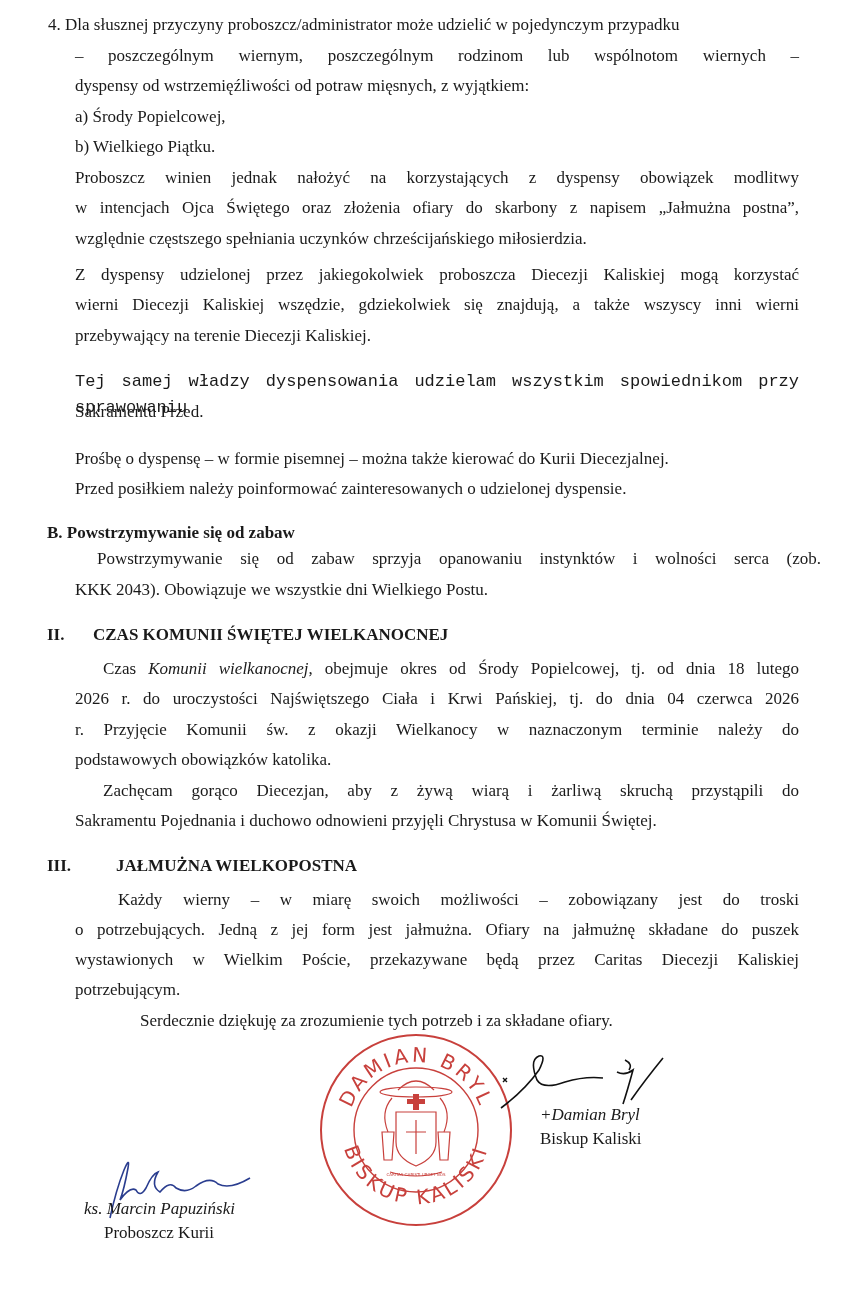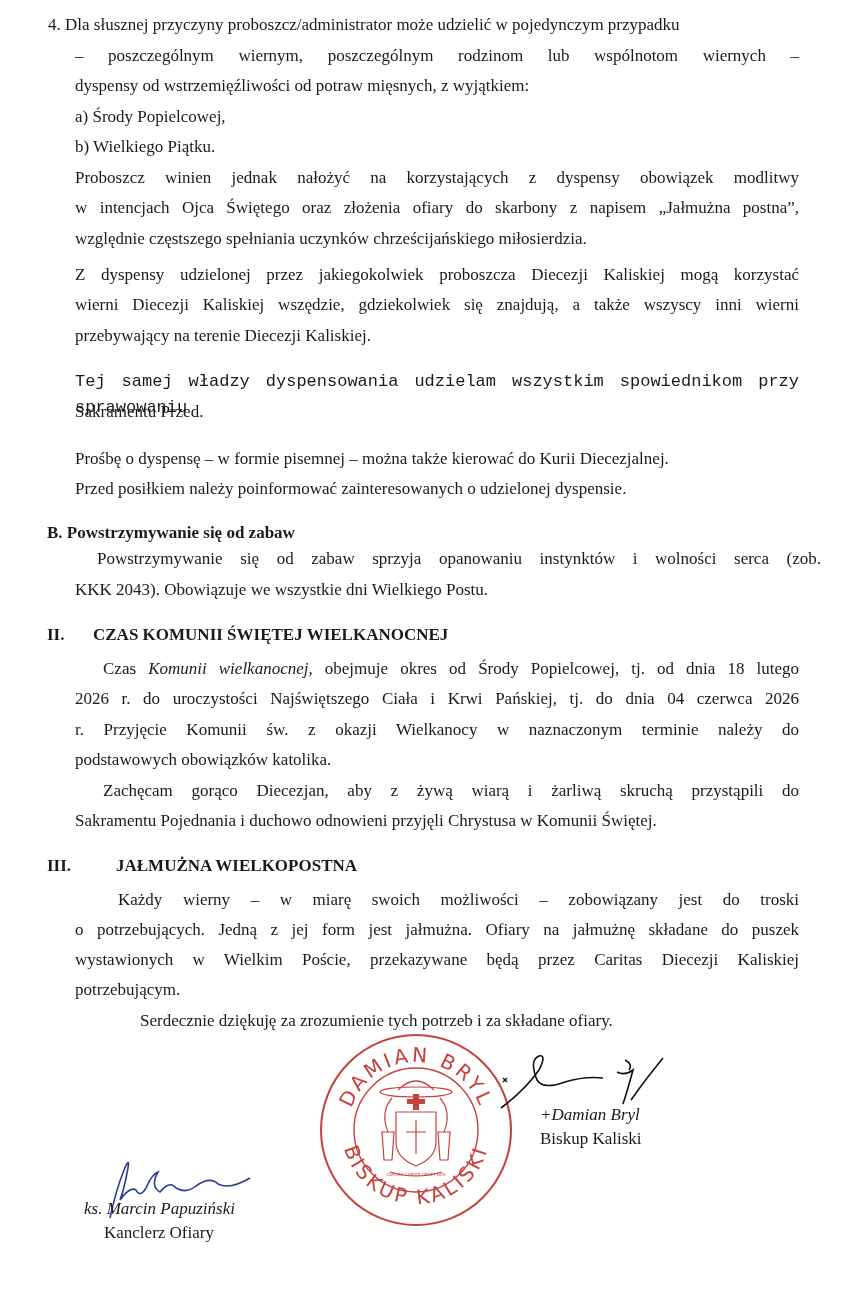--- a/index.html
+++ b/index.html
@@ -92,15 +92,15 @@
     <path d="M8 28 L12 32 M12 28 L8 32" stroke="#111" stroke-width="1.4"></path>
     <path d="M6 58 Q30 40 44 20 Q52 4 44 6 Q34 10 42 30 Q48 40 70 32 Q90 26 108 28 M130 10 Q138 14 134 20 M122 22 Q130 26 138 20 Q132 42 128 54 M168 8 Q150 30 136 50" stroke="#111" stroke-width="1.6" fill="none"></path>
   </svg>
   <div class="line italic" style="left:540px; top:1102px;">+Damian Bryl</div>
   <div class="line" style="left:540px; top:1126px;">Biskup Kaliski</div>
 
   <svg class="sig" style="left:100px; top:1150px; width:180px; height:70px;" viewBox="0 0 180 70">
     <path d="M10 68 Q16 40 24 20 Q30 6 28 18 Q24 40 20 50 Q30 36 36 40 Q40 48 46 38 Q52 24 58 22 Q50 36 60 42 Q70 30 76 38 Q86 44 96 36 Q110 26 118 34 Q130 40 150 28" stroke="#2a3d8f" stroke-width="1.6" fill="none"></path>
   </svg>
   <div class="line italic" style="left:84px; top:1196px;">ks. Marcin Papuziński</div>
-  <div class="line" style="left:104px; top:1220px;">Kanclerz Ofiary</div>
+  <div class="line" style="left:104px; top:1220px;">Proboszcz Kurii</div>
 
 </div>
 
 </body></html>

